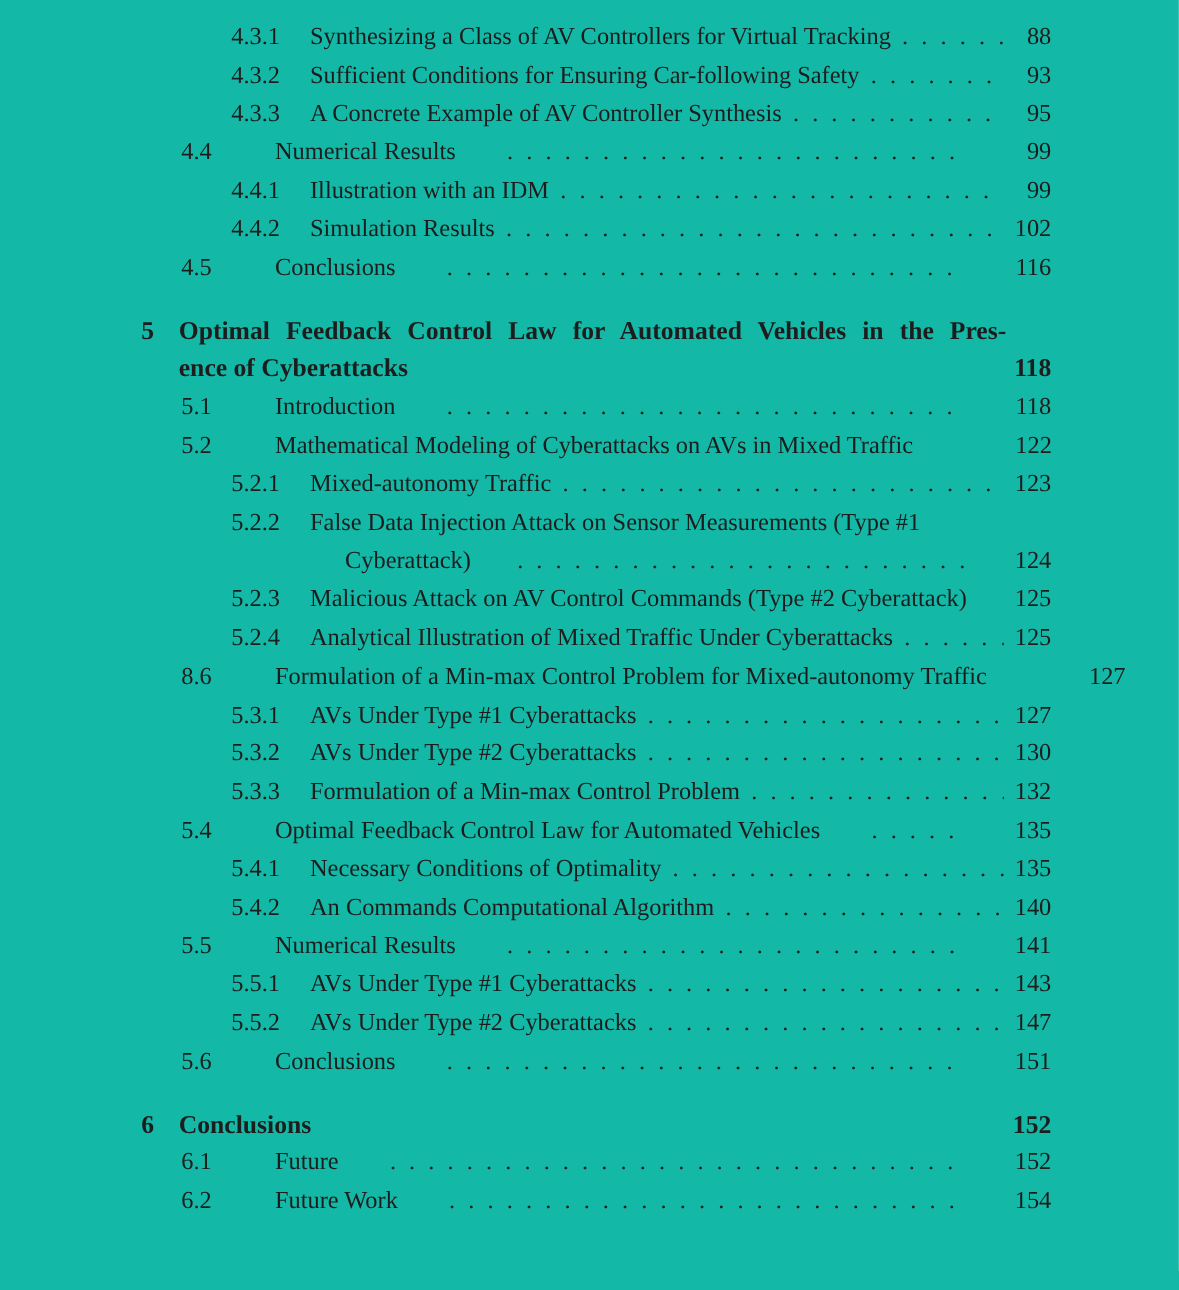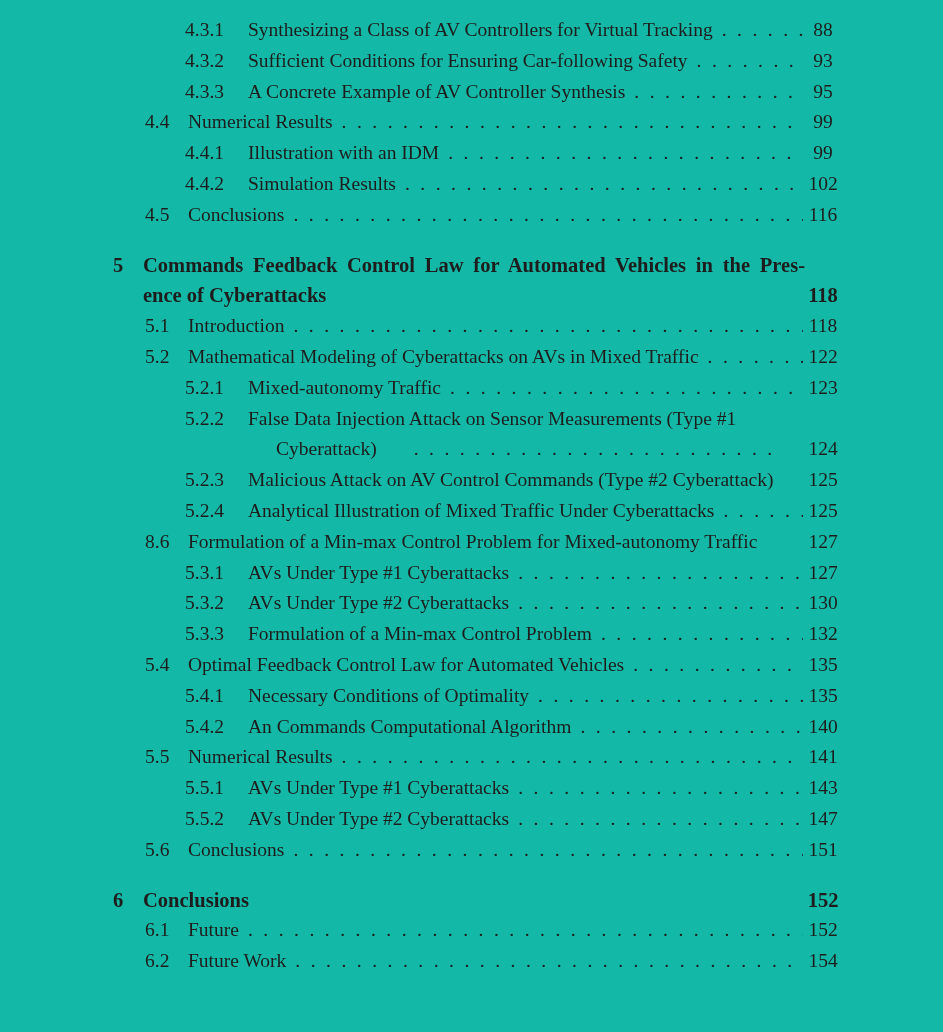--- a/index.html
+++ b/index.html
@@ -36,28 +36,28 @@
     min-width: 0;
     overflow: hidden;
     white-space: nowrap;
     letter-spacing: 10.5px;
     margin-left: 9px;
     margin-right: 2px;
   }
   .pagenum {
     flex: none;
     min-width: 36px;
-    text-align: center;
+    text-align: right;
   }
   
   .lv-chapter, .lv-chapter_cont { font-weight: bold; font-size: 20.5px; }
   .lv-chapter .num       { width: 30px; }
   .lv-chapter_cont       { padding-left: 30px; }
   .lv-chapter_cont .num  { width: 0; overflow: hidden; }
-  .lv-section            { padding-left: 32px; }
+  .lv-section            { padding-left: 32px; gap: 32px; }
   .lv-section .num       { width: 43px; }
   .lv-subsection         { padding-left: 72px; }
   .lv-subsection .num    { width: 63px; }
   .lv-sub_cont           { padding-left: 135px; gap: 28px; }
   .lv-sub_cont .num      { width: 0; overflow: hidden; }
   
   .row.justify .title {
     flex: 1 1 auto;
     white-space: normal;
     text-align: justify;
@@ -106,21 +106,21 @@
     <span class="pagenum">102</span>
   </div>
       <div class="row lv-section">
     <span class="num">4.5</span>
     <span class="title">Conclusions</span>
     <span class="leader">................................................................................</span>
     <span class="pagenum">116</span>
   </div>
       <div class="row lv-chapter space-before justify">
     <span class="num">5</span>
-    <span class="title">Commands Feedback Control Law for Automated Vehicles in the Pres-</span>
+    <span class="title">Optimal Feedback Control Law for Automated Vehicles in the Pres-</span>
 
     <span class="pagenum"></span>
   </div>
       <div class="row lv-chapter_cont">
     <span class="num"></span>
     <span class="title">ence of Cyberattacks</span>
     <span class="leader"></span>
     <span class="pagenum">118</span>
   </div>
       <div class="row lv-section">

